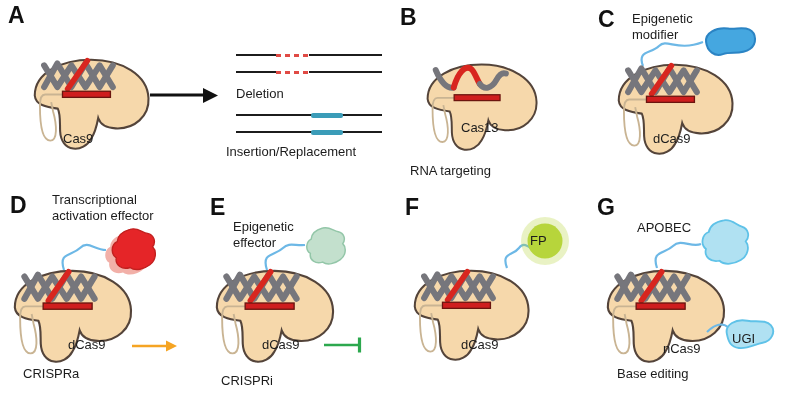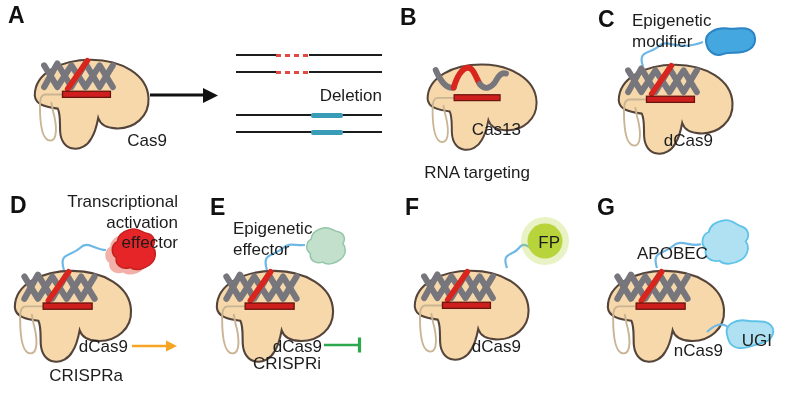--- a/index.html
+++ b/index.html
@@ -10,22 +10,22 @@
     --repressor-stroke:#93c6a8; --fp-green:#b7d53b; --editing-blue:#b0e1f2;
     --editing-stroke:#5fc2e8; --arrow-black:#111111; --arrow-orange:#f5a423;
     --inhibit-green:#2ca84e; --deletion-red:#e04a44; --insertion-teal:#3b9cb8; --text:#1c1c1c;
   }
   html,body{margin:0;padding:0;}
   body{font-family:"Liberation Sans",sans-serif;background:#ffffff;}
   #figure{position:relative;width:787px;height:402px;background:#ffffff;overflow:hidden;}
   .panel{position:absolute;}
   .panel svg{position:absolute;left:0;top:0;overflow:visible;}
   .letter{position:absolute;font-size:23px;font-weight:bold;color:#111;line-height:1;}
-  .lbl{position:absolute;font-size:17px;color:var(--text);line-height:1.22;white-space:normal;}
-  .center{text-align:right;}
+  .lbl{position:absolute;font-size:13px;color:var(--text);line-height:1.22;white-space:normal;}
+  .center{text-align:left;}
   .gene-group{position:absolute;}
   .gline{position:absolute;left:0;right:0;height:2.2px;display:flex;}
   .gseg{display:block;height:2.2px;background:#1c1c1c;}
   .gseg.dashes{background:repeating-linear-gradient(90deg,var(--deletion-red) 0 5px,transparent 5px 9px);height:3.2px;margin-top:-0.5px;}
   .gline.solid{background:#1c1c1c;}
   .blue-bar{position:absolute;height:5px;top:-1.5px;background:var(--insertion-teal);border-radius:2px;}
 </style>
 </head>
 <body>
 
@@ -57,39 +57,40 @@
 
   <div class="panel" style="left:0;top:0;width:395px;height:187px;">
     <svg width="395" height="187">
       <use href="#protein9" transform="translate(31,56) scale(0.94)"></use>
       <g>
         <path d="M150,95 L203,95" stroke="var(--arrow-black)" stroke-width="3"></path>
         <polygon points="203,88 218,95.5 203,103" fill="var(--arrow-black)"></polygon>
       </g>
     </svg>
     <div class="letter" style="left:8px;top:4px;">A</div>
-    <div class="lbl center" style="left:63px;top:131px;width:60px;margin-left:44px;">Cas9</div>
+    <div class="lbl center" style="left:63px;top:131px;width:60px;">Cas9</div>
     <div class="gene-group" style="left:236px;top:50px;width:146px;height:125px;">
       <div class="gline" style="top:4px;">
         <span class="gseg" style="width:40px;"></span>
           <span class="gseg dashes" style="width:33px;"></span>
           <span class="gseg" style="flex:1;"></span>
       </div>
       <div class="gline" style="top:21px;">
         <span class="gseg" style="width:40px;"></span>
           <span class="gseg dashes" style="width:33px;"></span>
           <span class="gseg" style="flex:1;"></span>
       </div>
       <div class="lbl center" style="left:0;width:146px;top:36px;">Deletion</div>
       <div class="gline solid" style="top:64px;">
         <span class="blue-bar" style="left:75px;width:32px;"></span>
       </div>
       <div class="gline solid" style="top:81px;">
         <span class="blue-bar" style="left:75px;width:32px;"></span>
       </div>
+      <div class="lbl center" style="left:-10px;width:166px;top:94px;">Insertion/Replacement</div>
     </div>
   </div>
 
   <div class="panel" style="left:395px;top:0;width:200px;height:187px;">
     <svg width="200" height="187">
       <use href="#protein13" transform="translate(29,61) scale(0.9)"></use>
     </svg>
     <div class="letter" style="left:5px;top:6px;">B</div>
     <div class="lbl center" style="left:66px;top:120px;width:60px;">Cas13</div>
     <div class="lbl center" style="left:15px;top:163px;width:120px;">RNA targeting</div>
@@ -129,21 +130,21 @@
       <use href="#blob1" transform="translate(98,36) scale(0.82)" style="fill:var(--repressor-green);stroke:var(--repressor-stroke);stroke-width:1.8"></use>
       <use href="#protein9" transform="translate(8,77) scale(0.96)"></use>
       <g>
         <path d="M119,155 L154,155" stroke="var(--inhibit-green)" stroke-width="2.6"></path>
         <path d="M154.5,147.5 L154.5,162.5" stroke="var(--inhibit-green)" stroke-width="3.2"></path>
       </g>
     </svg>
     <div class="letter" style="left:5px;top:6px;">E</div>
     <div class="lbl" style="left:28px;top:29px;width:80px;">Epigenetic effector</div>
     <div class="lbl center" style="left:57px;top:147px;width:60px;">dCas9</div>
-    <div class="lbl center" style="left:16px;top:164px;width:100px;">CRISPRi</div>
+    <div class="lbl center" style="left:16px;top:183px;width:100px;">CRISPRi</div>
   </div>
 
   <div class="panel" style="left:395px;top:190px;width:200px;height:212px;">
     <svg width="200" height="212">
       <path d="M112,78 C106,62 118,66 124,58 C128,52 133,56 137,59" fill="none" stroke="var(--tether)" stroke-width="2.2"></path>
       <circle cx="150" cy="51" r="24" fill="var(--fp-green)" opacity="0.3"></circle>
       <circle cx="150" cy="51" r="17.5" fill="var(--fp-green)"></circle>
       <use href="#protein9" transform="translate(16,77) scale(0.94)"></use>
     </svg>
     <div class="letter" style="left:10px;top:6px;">F</div>
@@ -153,18 +154,19 @@
 
   <div class="panel" style="left:595px;top:190px;width:192px;height:212px;">
     <svg width="192" height="212">
       <path d="M62,78 C56,60 70,64 78,56 C86,48 96,58 106,54" fill="none" stroke="var(--tether)" stroke-width="2.2"></path>
       <use href="#blob1" transform="translate(103,28) rotate(6 26 24) scale(0.98)" style="fill:var(--editing-blue);stroke:var(--editing-stroke);stroke-width:1.8"></use>
       <use href="#protein9" transform="translate(9,77) scale(0.96)"></use>
       <path d="M112,142 C120,134 128,132 134,138" fill="none" stroke="var(--tether)" stroke-width="2.2"></path>
       <use href="#bean2" transform="translate(124,126) scale(1.05)" style="fill:var(--editing-blue);stroke:var(--editing-stroke);stroke-width:1.8"></use>
     </svg>
     <div class="letter" style="left:2px;top:6px;">G</div>
-    <div class="lbl" style="left:42px;top:30px;width:70px;margin-top:24px;">APOBEC</div>
+    <div class="lbl" style="left:42px;top:30px;width:70px;">APOBEC</div>
     <div class="lbl center" style="left:137px;top:141px;width:40px;">UGI</div>
     <div class="lbl center" style="left:68px;top:151px;width:60px;">nCas9</div>
+    <div class="lbl center" style="left:22px;top:176px;width:120px;">Base editing</div>
   </div>
 
 </div>
 
 </body></html>

